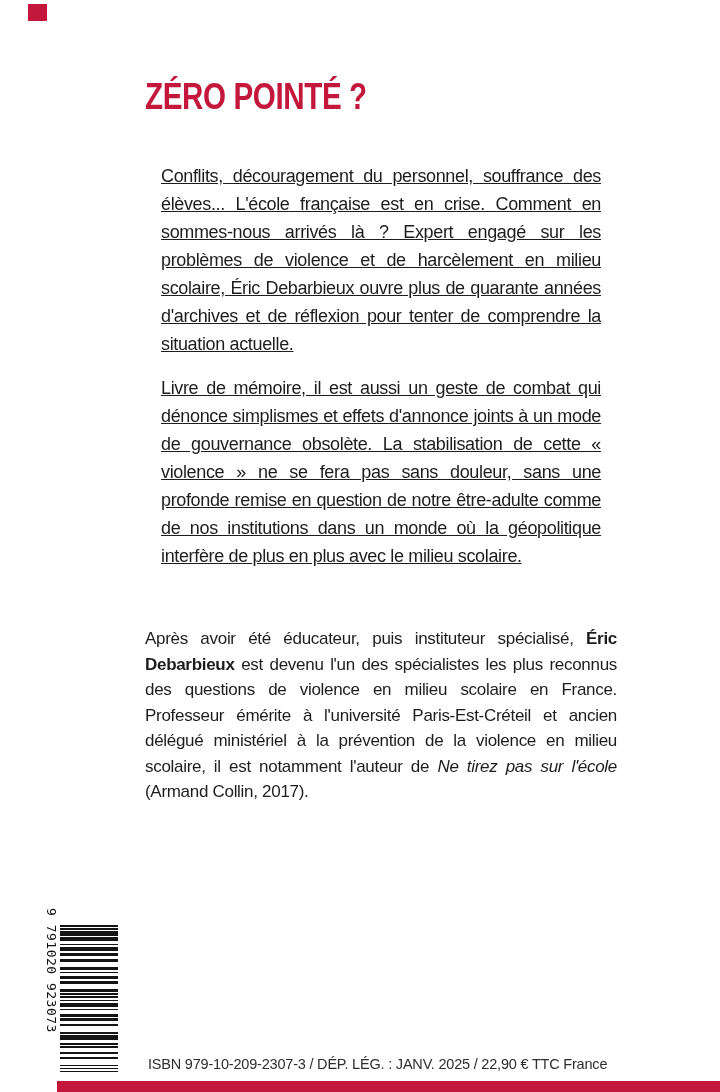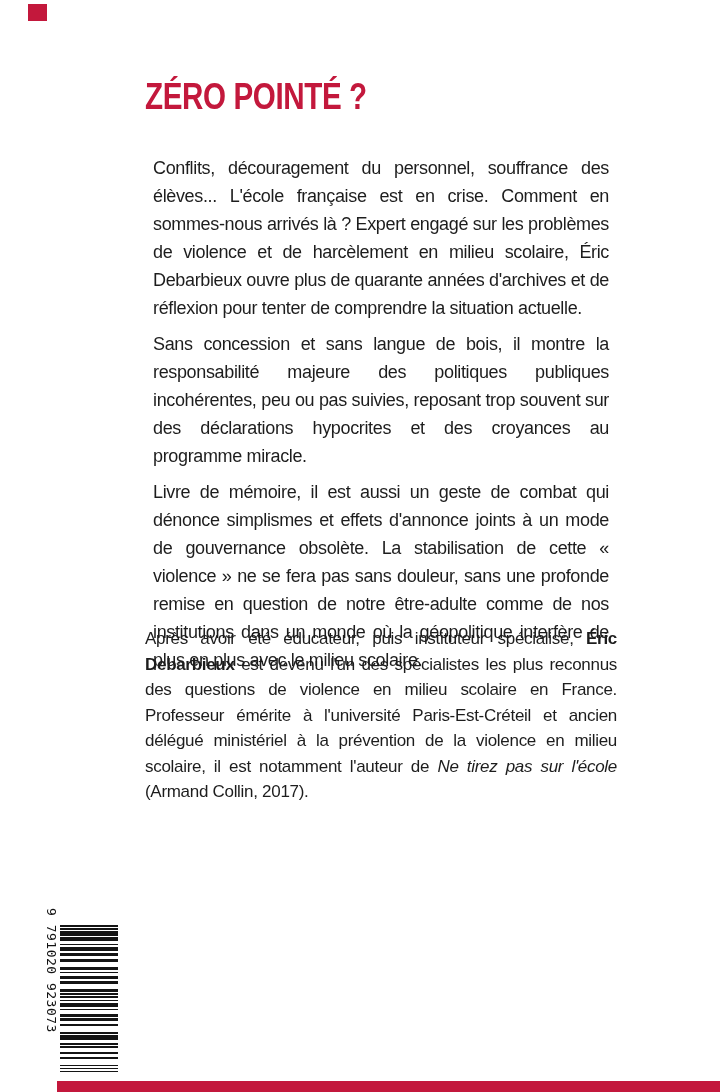--- a/index.html
+++ b/index.html
@@ -30,21 +30,21 @@
   .synopsis {
     position: absolute;
     left: 145px;
     top: 146px;
     width: 472px;
     font-size: 18px;
     line-height: 28px;
     letter-spacing: -0.35px;
     text-align: justify;
   }
-  .synopsis p { margin: 8px; }
+  .synopsis p { margin: 16px; text-decoration: underline; }
   .bio {
     position: absolute;
     left: 145px;
     top: 626px;
     width: 472px;
     margin: 0;
     font-size: 17px;
     line-height: 25.5px;
     letter-spacing: -0.3px;
     text-align: justify;
@@ -86,21 +86,20 @@
 <body>
 
 <div class="page">
 
   <div class="mark mark-corner" style="background-color: rgb(195, 24, 60);"></div>
 
   <h1 class="title" style="color: rgb(195, 24, 60);">ZÉRO POINTÉ ?</h1>
 
   <div class="synopsis">
     <p>Conflits, découragement du personnel, souffrance des élèves... L'école française est en crise. Comment en sommes-nous arrivés là ? Expert engagé sur les problèmes de violence et de harcèlement en milieu scolaire, Éric Debarbieux ouvre plus de quarante années d'archives et de réflexion pour tenter de comprendre la situation actuelle.</p>
-    <p>Sans concession et sans langue de bois, il montre la responsabilité majeure des politiques publiques incohérentes, peu ou pas suivies, reposant trop souvent sur des déclarations hypocrites et des croyances au programme miracle.</p>
     <p>Livre de mémoire, il est aussi un geste de combat qui dénonce simplismes et effets d'annonce joints à un mode de gouvernance obsolète. La stabilisation de cette « violence » ne se fera pas sans douleur, sans une profonde remise en question de notre être-adulte comme de nos institutions dans un monde où la géopolitique interfère de plus en plus avec le milieu scolaire.</p>
   </div>
 
   <p class="bio"><span>Après avoir été éducateur, puis instituteur spécialisé, </span><strong>Éric Debarbieux</strong><span> est devenu l'un des spécialistes les plus reconnus des questions de violence en milieu scolaire en France. Professeur émérite à l'université Paris-Est-Créteil et ancien délégué ministériel à la prévention de la violence en milieu scolaire, il est notamment l'auteur de </span><em>Ne tirez pas sur l'école</em><span> (Armand Collin, 2017).</span></p>
 
   <div class="barcode">
     <div class="barcode-digits">9 791020 923073</div>
     <div class="barcode-bars">
         <div style="height: 1.55789px; background: rgb(20, 20, 20);"></div>
         <div style="height: 1.55789px;"></div>
@@ -157,16 +156,17 @@
         <div style="height: 1.55789px; background: rgb(20, 20, 20);"></div>
         <div style="height: 6.23158px;"></div>
         <div style="height: 1.55789px; background: rgb(20, 20, 20);"></div>
         <div style="height: 1.55789px;"></div>
         <div style="height: 1.55789px; background: rgb(20, 20, 20);"></div>
         <div style="height: 1.55789px;"></div>
         <div style="height: 1.55789px; background: rgb(20, 20, 20);"></div>
       </div>
   </div>
 
+  <div class="imprint">ISBN 979-10-209-2307-3 / DÉP. LÉG. : JANV. 2025 / 22,90 € TTC France</div>
 
   <div class="mark mark-bottom" style="background-color: rgb(195, 24, 60);"></div>
 
 </div>
 
 </body></html>

